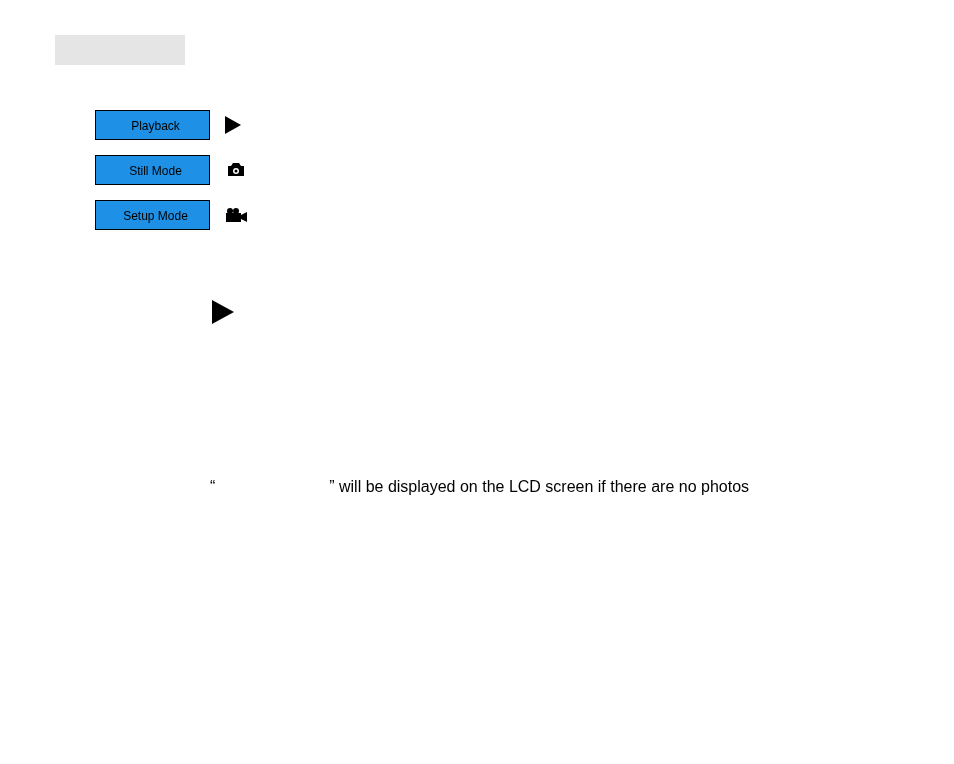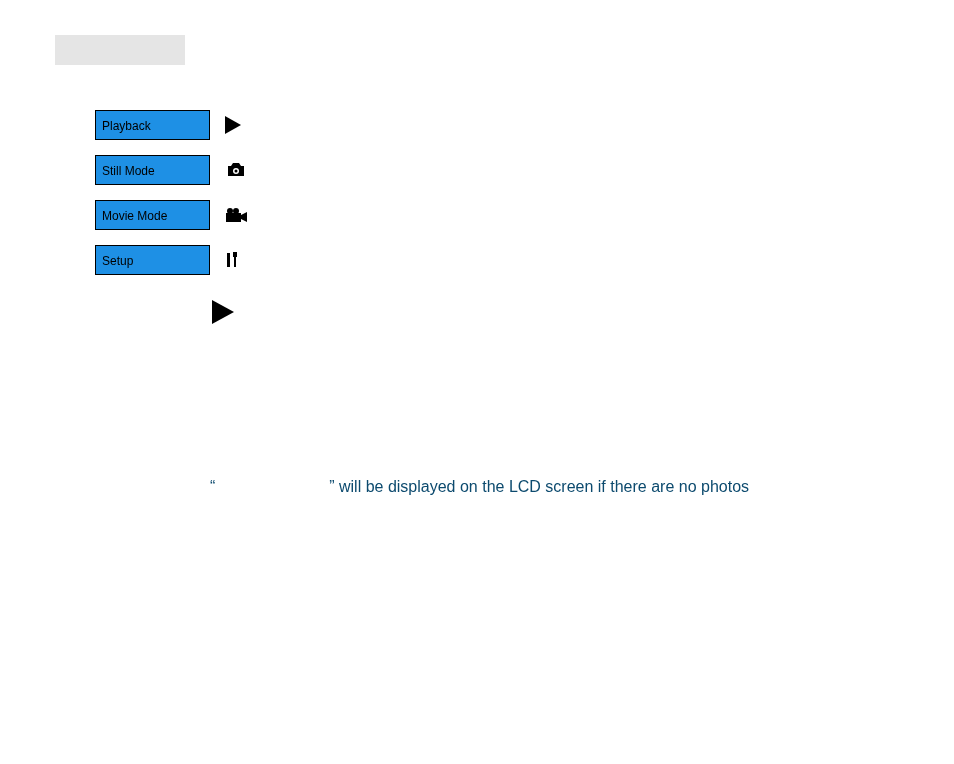--- a/index.html
+++ b/index.html
@@ -21,20 +21,21 @@
     left: 55px;
     top: 35px;
     width: 130px;
     height: 30px;
     background: #e5e5e5;
   }
   .menu-column {
     position: absolute;
     left: 95px;
     top: 110px;
+    text-align: center;
   }
   .menu-row {
     display: flex;
     align-items: center;
     margin-bottom: 15px;
   }
   .menu-button {
     width: 115px;
     height: 30px;
     line-height: 30px;
@@ -71,21 +72,21 @@
     border-left: 22px solid #000000;
   }
   .camera-icon svg, .video-icon svg, .setup-icon svg {
     display: block;
   }
   .note-text {
     position: absolute;
     left: 210px;
     top: 478px;
     font-size: 16px;
-    color: #0c4a6e;
+    color: #000000;
   }
 </style>
 </head>
 <body>
 
 <div class="page">
 
   <div class="header-bar"></div>
 
   <div class="menu-column">
@@ -102,41 +103,31 @@
       <div class="menu-icon camera-icon">
         <svg width="22" height="16" viewBox="0 0 22 16">
           <path d="M3 4 h3 l2 -3 h6 l2 3 h3 v10 h-16 z" fill="#000000"></path>
           <circle cx="11" cy="9" r="3" fill="#ffffff"></circle>
           <circle cx="11" cy="9" r="1.5" fill="#000000"></circle>
         </svg>
       </div>
     </div>
 
     <div class="menu-row">
-      <div class="menu-button">Movie Mode</div>
+      <div class="menu-button">Setup Mode</div>
       <div class="menu-icon video-icon">
         <svg width="24" height="16" viewBox="0 0 24 16">
           <circle cx="5" cy="4" r="3" fill="#000000"></circle>
           <circle cx="11" cy="4" r="3" fill="#000000"></circle>
           <rect x="1" y="6" width="15" height="9" fill="#000000"></rect>
           <path d="M16 8 l6 -3 v10 l-6 -3 z" fill="#000000"></path>
         </svg>
       </div>
     </div>
 
-    <div class="menu-row">
-      <div class="menu-button">Setup</div>
-      <div class="menu-icon setup-icon">
-        <svg width="16" height="18" viewBox="0 0 16 18">
-          <rect x="2" y="2" width="3" height="14" fill="#000000"></rect>
-          <rect x="8" y="1" width="4" height="5" fill="#000000"></rect>
-          <rect x="9" y="6" width="2" height="10" fill="#000000"></rect>
-        </svg>
-      </div>
-    </div>
 
   </div>
 
   <div class="big-play">
     <div class="play-triangle"></div>
   </div>
 
   <div class="note-text">
     <span>“</span>
     <span style="display:inline-block;width:105px;"></span>

